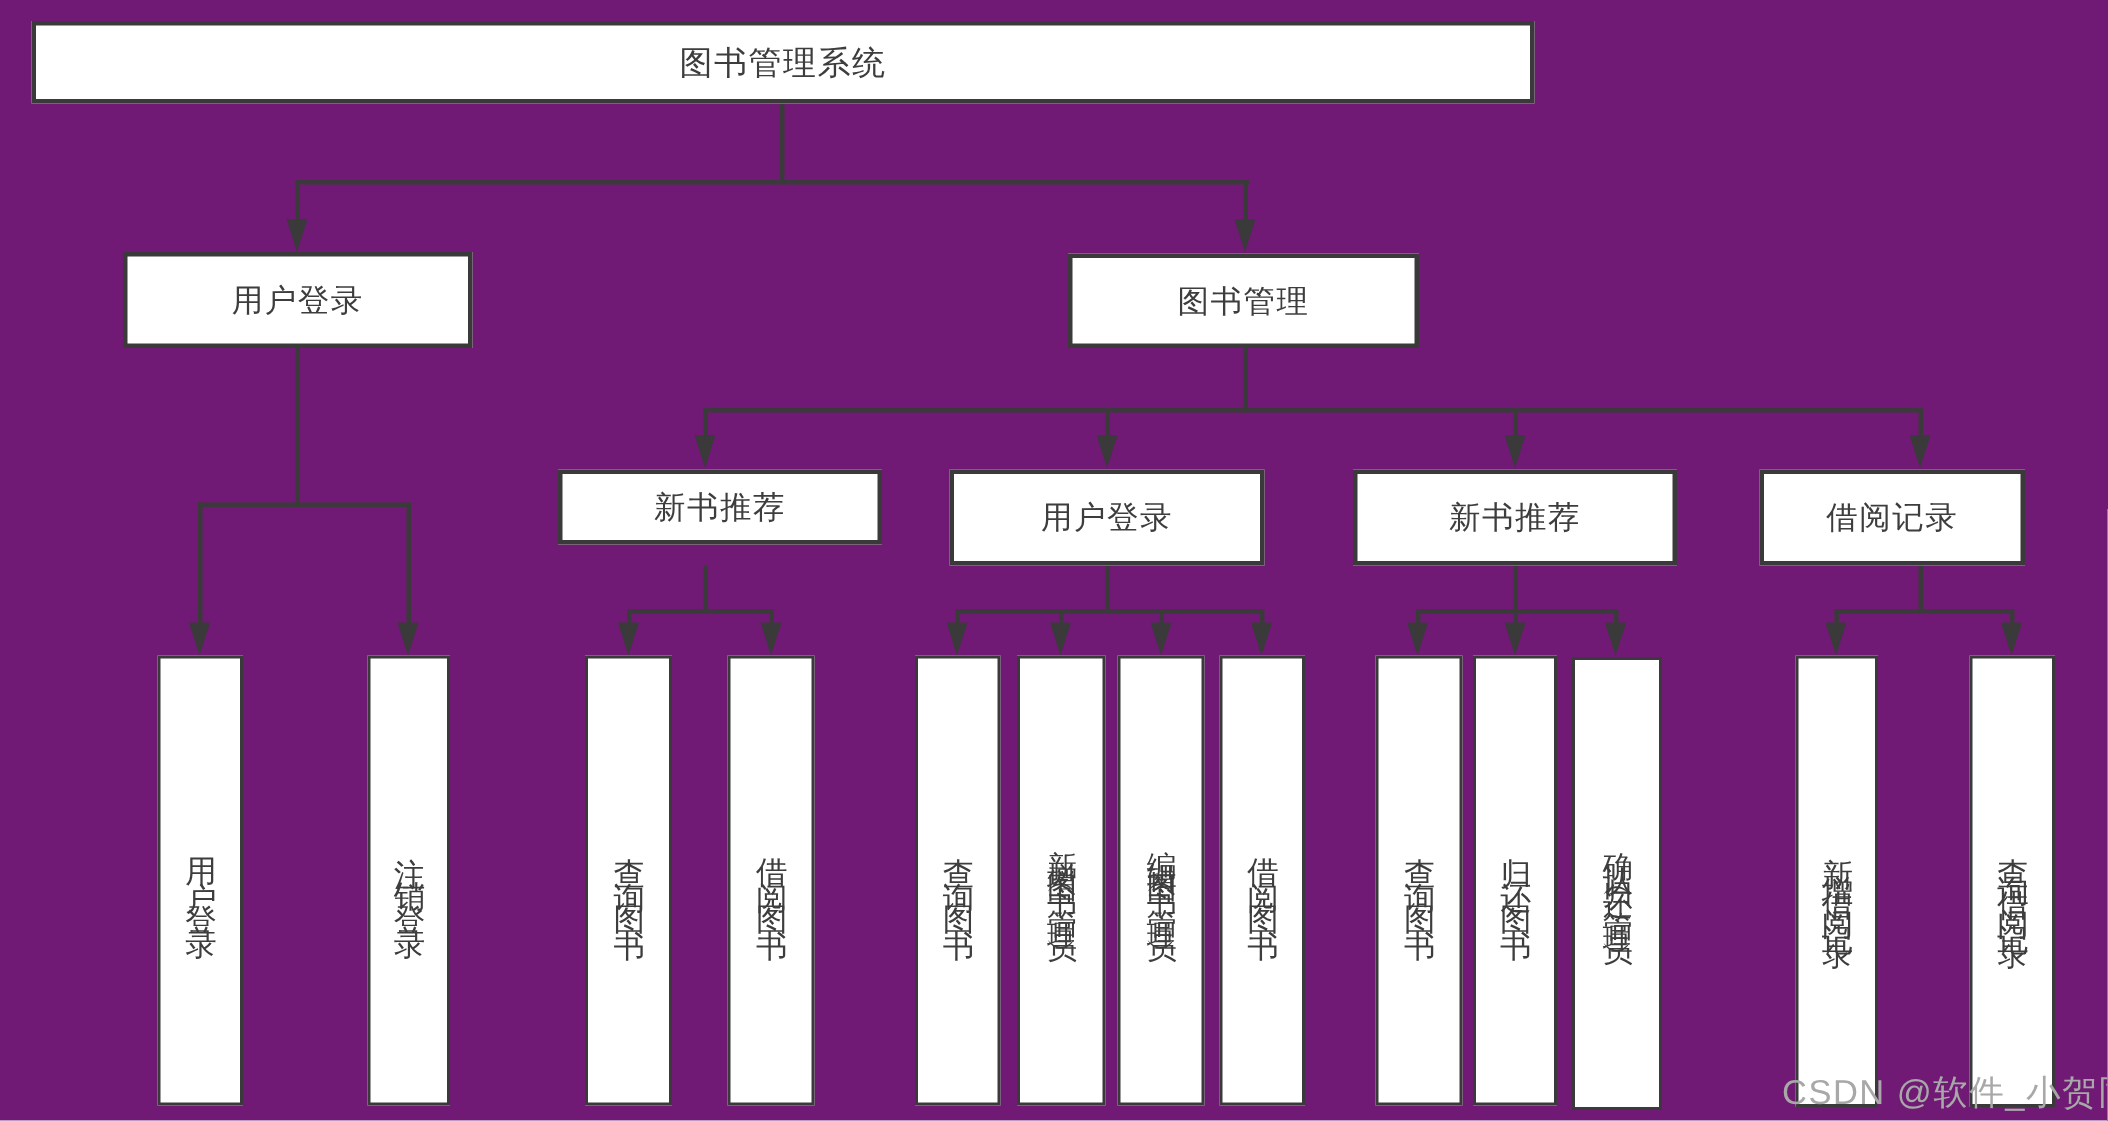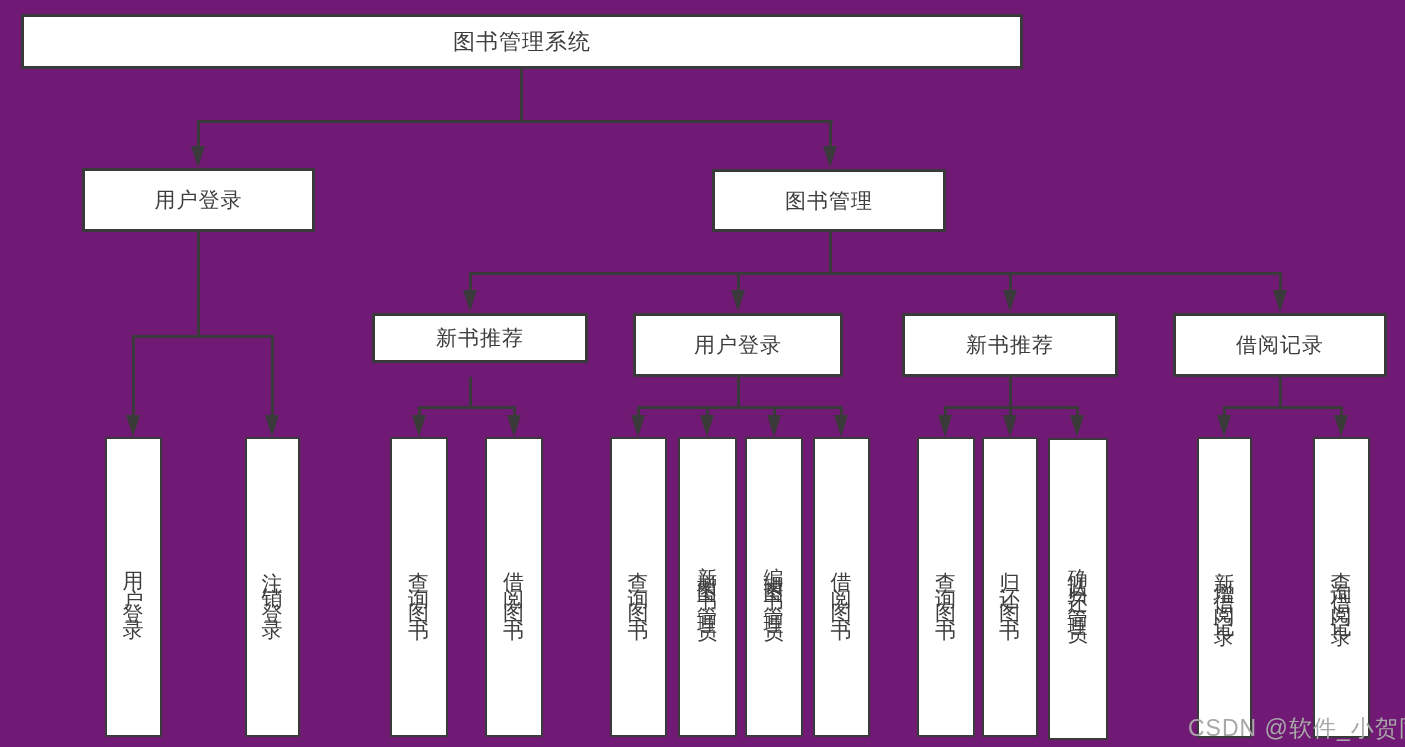--- a/index.html
+++ b/index.html
@@ -60,21 +60,21 @@
 <div class="canvas">
 
   <div class="box hbox lvl1" style="left:21px;top:14px;width:1002px;height:55px;">图书管理系统</div>
 
   <div class="box hbox" style="left:82px;top:168px;width:233px;height:64px;">用户登录</div>
   <div class="box hbox" style="left:712px;top:169px;width:234px;height:63px;">图书管理</div>
 
   <div class="box hbox" style="left:372px;top:313px;width:216px;height:50px;">新书推荐</div>
   <div class="box hbox" style="left:633px;top:313px;width:210px;height:64px;">用户登录</div>
   <div class="box hbox" style="left:902px;top:313px;width:216px;height:64px;">新书推荐</div>
-  <div class="box hbox" style="left:1173px;top:313px;width:214px;height:64px;">借阅记录</div>
+  <div class="box hbox" style="left:1173px;top:313px;width:177px;height:64px;">借阅记录</div>
 
   <div class="box vbox" style="left:105px;top:437px;width:57px;height:300px;">用户登录</div>
   <div class="box vbox" style="left:245px;top:437px;width:55px;height:300px;">注销登录</div>
 
   <div class="box vbox" style="left:390px;top:437px;width:58px;height:300px;">查询图书</div>
   <div class="box vbox" style="left:485px;top:437px;width:58px;height:300px;">借阅图书</div>
 
   <div class="box vbox" style="left:610px;top:437px;width:57px;height:300px;">查询图书</div>
   <div class="box vbox long" style="left:678px;top:437px;width:59px;height:300px;">新增图书（管理员）</div>
   <div class="box vbox long" style="left:745px;top:437px;width:58px;height:300px;">编辑图书（管理员）</div>

